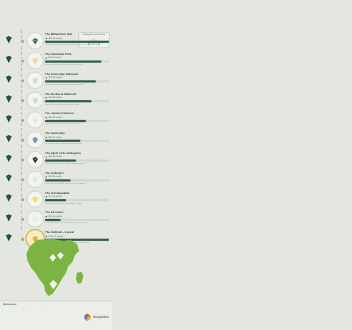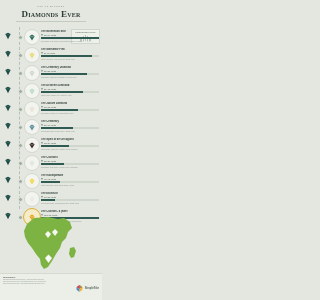--- a/index.html
+++ b/index.html
@@ -118,25 +118,20 @@
   }
   .brand-name{
     font-size:2.8px;line-height:3px;color:#5a6860;font-weight:bold;
   }
 </style>
 </head>
 <body>
 
 <div class="page">
 
-  <div class="header">
-    <div class="kicker">TOP 10 BIGGEST</div>
-    <div class="title">Diamonds Ever</div>
-    <div class="title-rule"></div>
-  </div>
 
   <div class="scale-box">
     <div class="scale-title">Comparison Scale</div>
     <div class="scale-bars">
         <i style="height: 3px;"></i>
         <i style="height: 4px;"></i>
         <i style="height: 5px;"></i>
         <i style="height: 6px;"></i>
         <i style="height: 5px;"></i>
         <i style="height: 4px;"></i>

